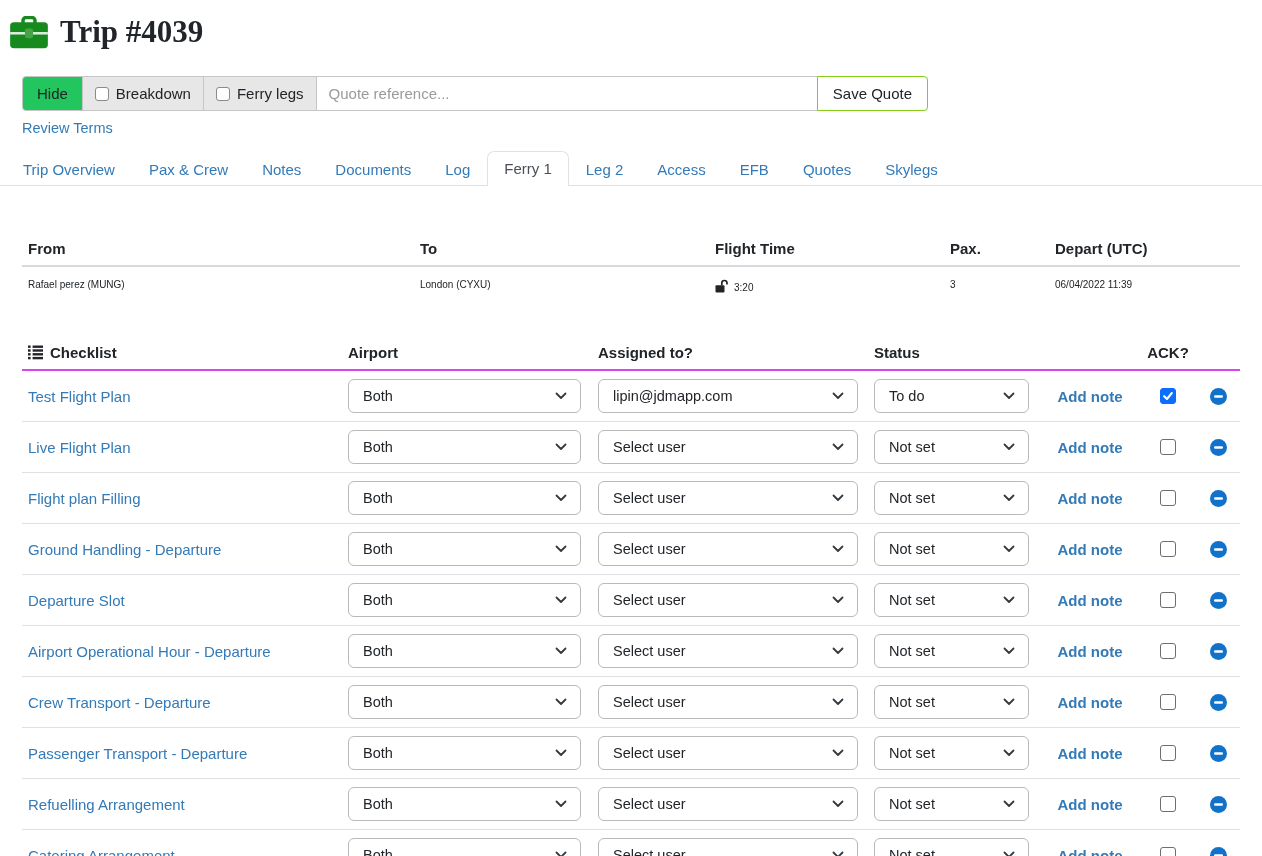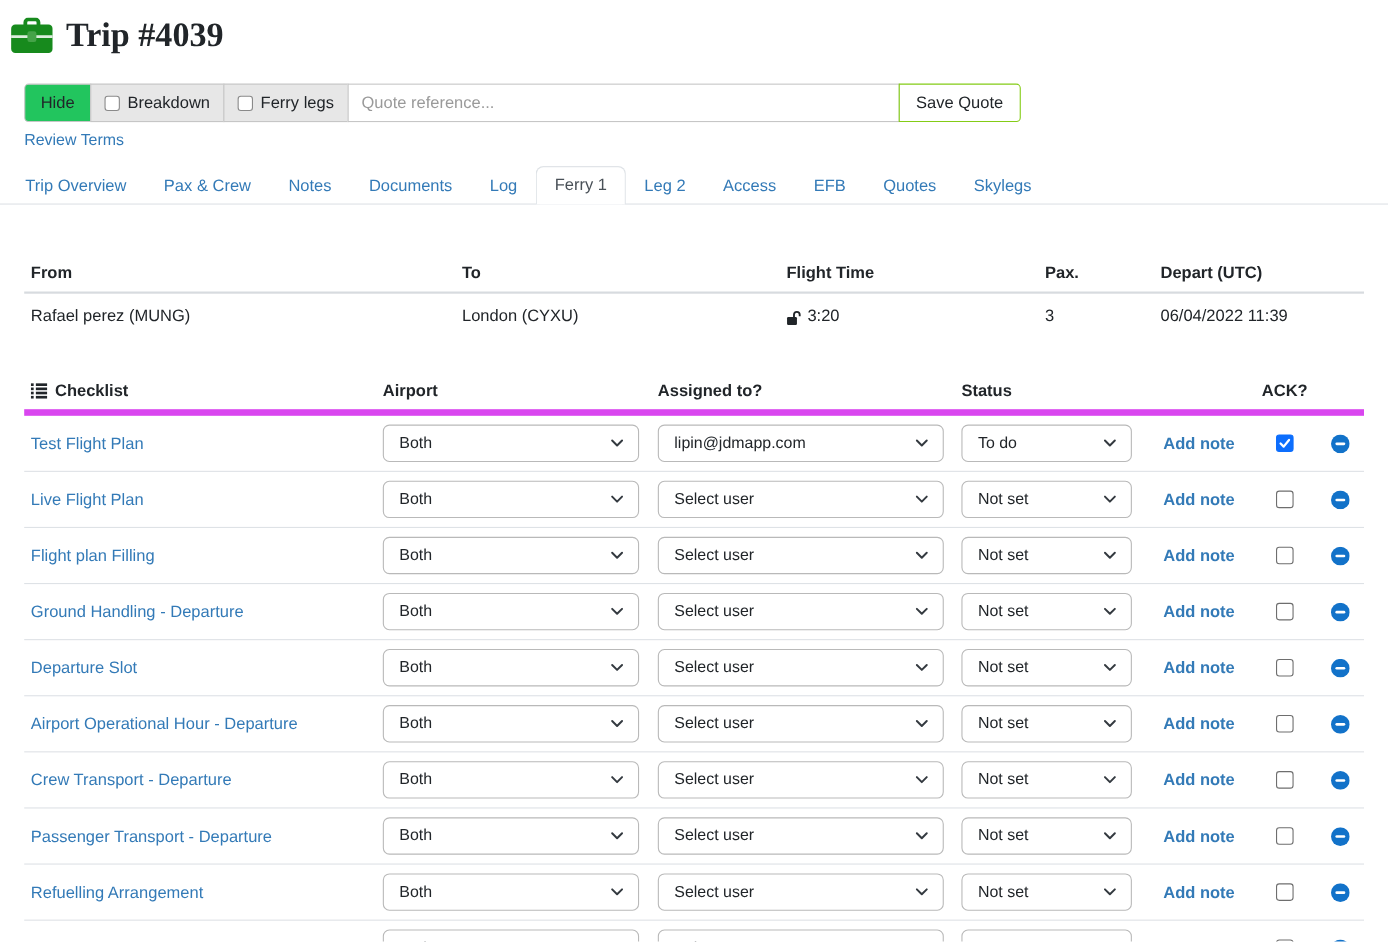--- a/index.html
+++ b/index.html
@@ -76,31 +76,31 @@
   }
 
   
   .flight-table { margin: 46px 22px 0 22px; width: 1218px; }
   .ft-header, .ft-row {
     display: grid;
     grid-template-columns: 392px 295px 235px 105px 1fr;
   }
   .ft-header { border-bottom: 2px solid #d7dbdf; }
   .ft-header .cell { padding: 8px 6px; font-weight: 700; font-size: 15px; }
-  .ft-row .cell { padding: 12px 6px 13px 6px; font-size: 15px; }
+  .ft-row .cell { padding: 12px 6px 13px 6px; font-size: 10px; }
   .flight-time-cell { display: flex; align-items: flex-end; gap: 5px; }
 
   
   .cl-table { margin: 30px 22px 0 22px; width: 1218px; }
   .cl-header, .cl-row {
     display: grid;
     grid-template-columns: 320px 250px 276px 172px 100px 56px 44px;
     align-items: center;
   }
-  .cl-header { border-bottom: 6px solid #d946ef; }
+  .cl-header { border-bottom: 2px solid #d946ef; }
   .cl-header .cell { padding: 8px 6px; font-weight: 700; font-size: 15px; }
   .cl-header .cell.c-ack { text-align: center; padding: 8px 0; }
   .cl-title { display: flex; align-items: center; gap: 7px; }
   .cl-row { border-bottom: 1px solid #dee2e6; padding: 8px 0; }
   .cl-row .c-name { padding-left: 6px; font-size: 15px; }
   .select {
     display: flex; align-items: center; justify-content: space-between;
     height: 34px; background: #fff;
     border: 1px solid #b9b9b9; border-radius: 6px;
     padding: 0 13px 0 14px; margin-left: 6px;

